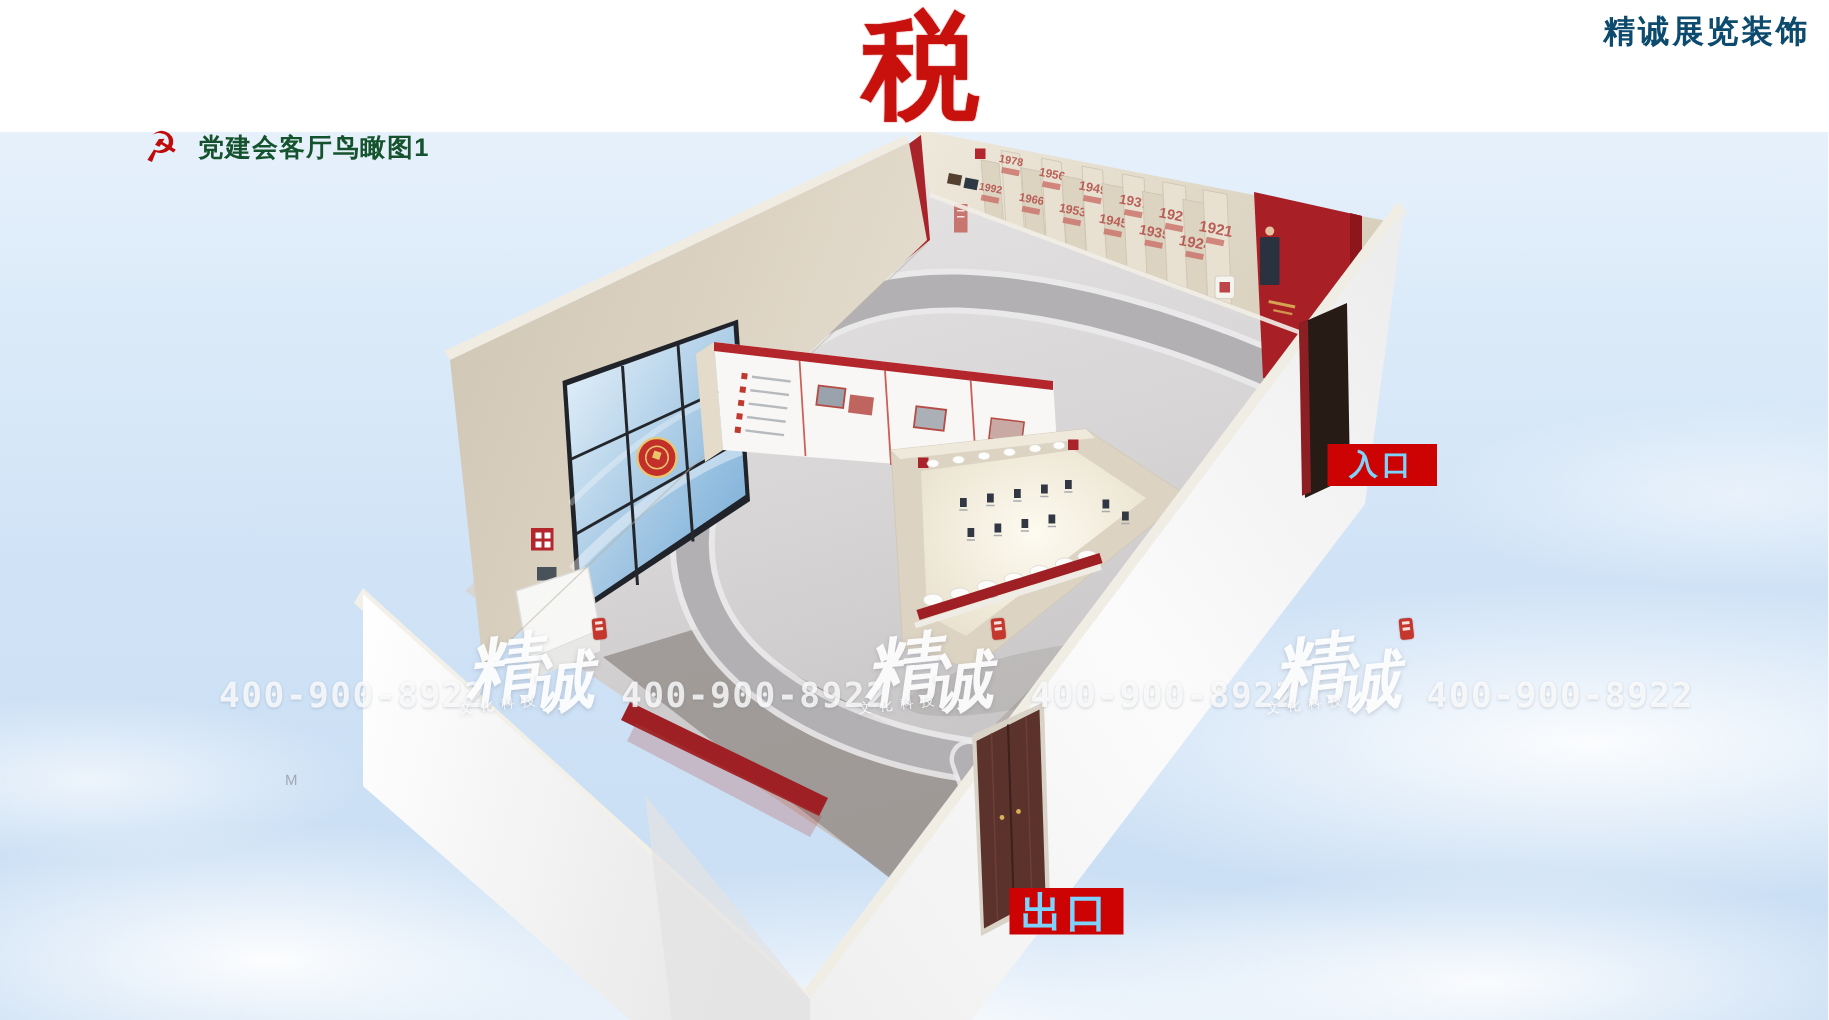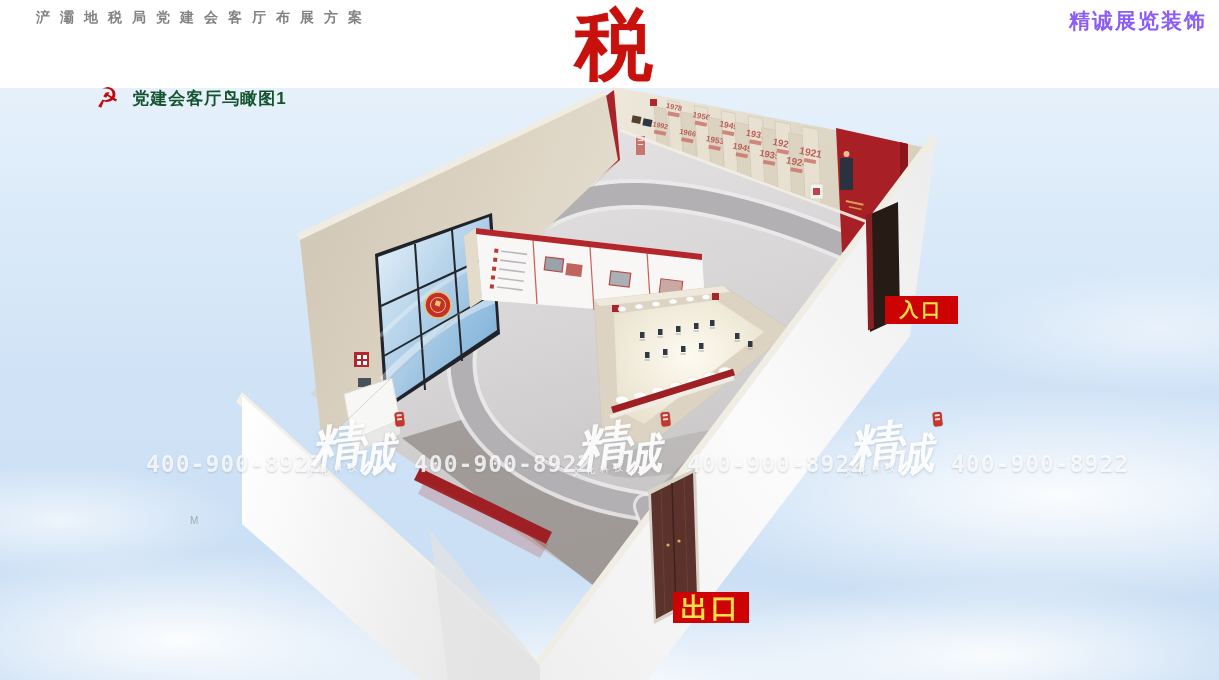--- a/index.html
+++ b/index.html
@@ -14,30 +14,30 @@
       radial-gradient(420px 110px at 990px 655px, rgba(255,255,255,.9), rgba(255,255,255,0) 70%),
       radial-gradient(300px 90px at 1160px 330px, rgba(255,255,255,.5), rgba(255,255,255,0) 70%),
       radial-gradient(260px 80px at 60px 520px, rgba(255,255,255,.65), rgba(255,255,255,0) 70%),
       linear-gradient(180deg,#eef5fd 0%,#dcebf9 30%,#cfe2f6 58%,#c9def4 100%);}
   .scene{position:absolute;inset:0;z-index:1;}
   
   .top-band{position:absolute;left:0;top:0;width:1219px;height:88px;background:#ffffff;z-index:2;}
   .doc-title{position:absolute;left:36px;top:9px;font-size:14px;font-weight:bold;color:#828282;
              letter-spacing:10px;white-space:nowrap;}
   .company-watermark{position:absolute;right:12px;top:7px;font-size:21px;font-weight:bold;
-             color:#8b5cf6;letter-spacing:2px;}
+             color:#0c4a6e;letter-spacing:2px;}
   .seal-logo{position:absolute;left:574px;top:2px;width:80px;height:86px;z-index:3;
              display:flex;align-items:center;justify-content:center;
              font-family:"DejaVu Serif",serif;font-weight:bold;font-size:78px;color:#c8100c;
              text-shadow:0 0 1px #b00c08;line-height:1;}
   .section-title{position:absolute;left:95px;top:83px;z-index:3;display:flex;align-items:center;height:30px;}
   .party-emblem{font-size:27px;color:#c00b0b;margin-right:13px;line-height:1;transform:rotate(-8deg);}
   .section-text{font-size:17px;font-weight:bold;color:#14532d;letter-spacing:1px;}
   
-  .tag{position:absolute;z-index:4;background:#cc0302;color:#fde047;font-weight:bold;
+  .tag{position:absolute;z-index:4;background:#cc0302;color:#7dd3fc;font-weight:bold;
        display:flex;align-items:center;justify-content:center;letter-spacing:3px;}
   .tag-entrance{left:885px;top:296px;width:73px;height:28px;font-size:19px;}
   .tag-exit{left:673px;top:592px;width:76px;height:31px;font-size:27px;}
   
   .wm{position:absolute;z-index:4;pointer-events:none;}
   .wm-phone{font-family:"DejaVu Sans Mono",monospace;font-weight:bold;font-size:23px;
             letter-spacing:1px;color:rgba(255,255,255,.8);
             text-shadow:0 1px 2px rgba(110,120,135,.3);white-space:nowrap;}
   .wm-brand{width:110px;height:62px;transform:rotate(-6deg);
             font-family:"DejaVu Serif",serif;font-style:italic;font-weight:bold;
@@ -287,21 +287,20 @@
     <line x1="661" y1="489" x2="665" y2="613" stroke="#6d3f37" stroke-width="1"></line>
     <line x1="684" y1="478" x2="688" y2="602" stroke="#6d3f37" stroke-width="1"></line>
     <circle cx="668" cy="545" r="1.6" fill="#d9b158"></circle>
     <circle cx="679" cy="541" r="1.6" fill="#d9b158"></circle>
 
     <polygon points="866,216 898,202 900,318 870,332" fill="#261b15"></polygon>
     <polygon points="866,216 872,213.5 874,328 868,330.5" fill="#8c1f24"></polygon>
   </svg>
 
   <div class="top-band">
-    <div class="doc-title">浐灞地税局党建会客厅布展方案</div>
     <div class="company-watermark">精诚展览装饰</div>
   </div>
   <div class="seal-logo">税</div>
 
   <div class="section-title">
     <span class="party-emblem">☭</span>
     <span class="section-text">党建会客厅鸟瞰图1</span>
   </div>
 
   <div class="tag tag-entrance">入口</div>

